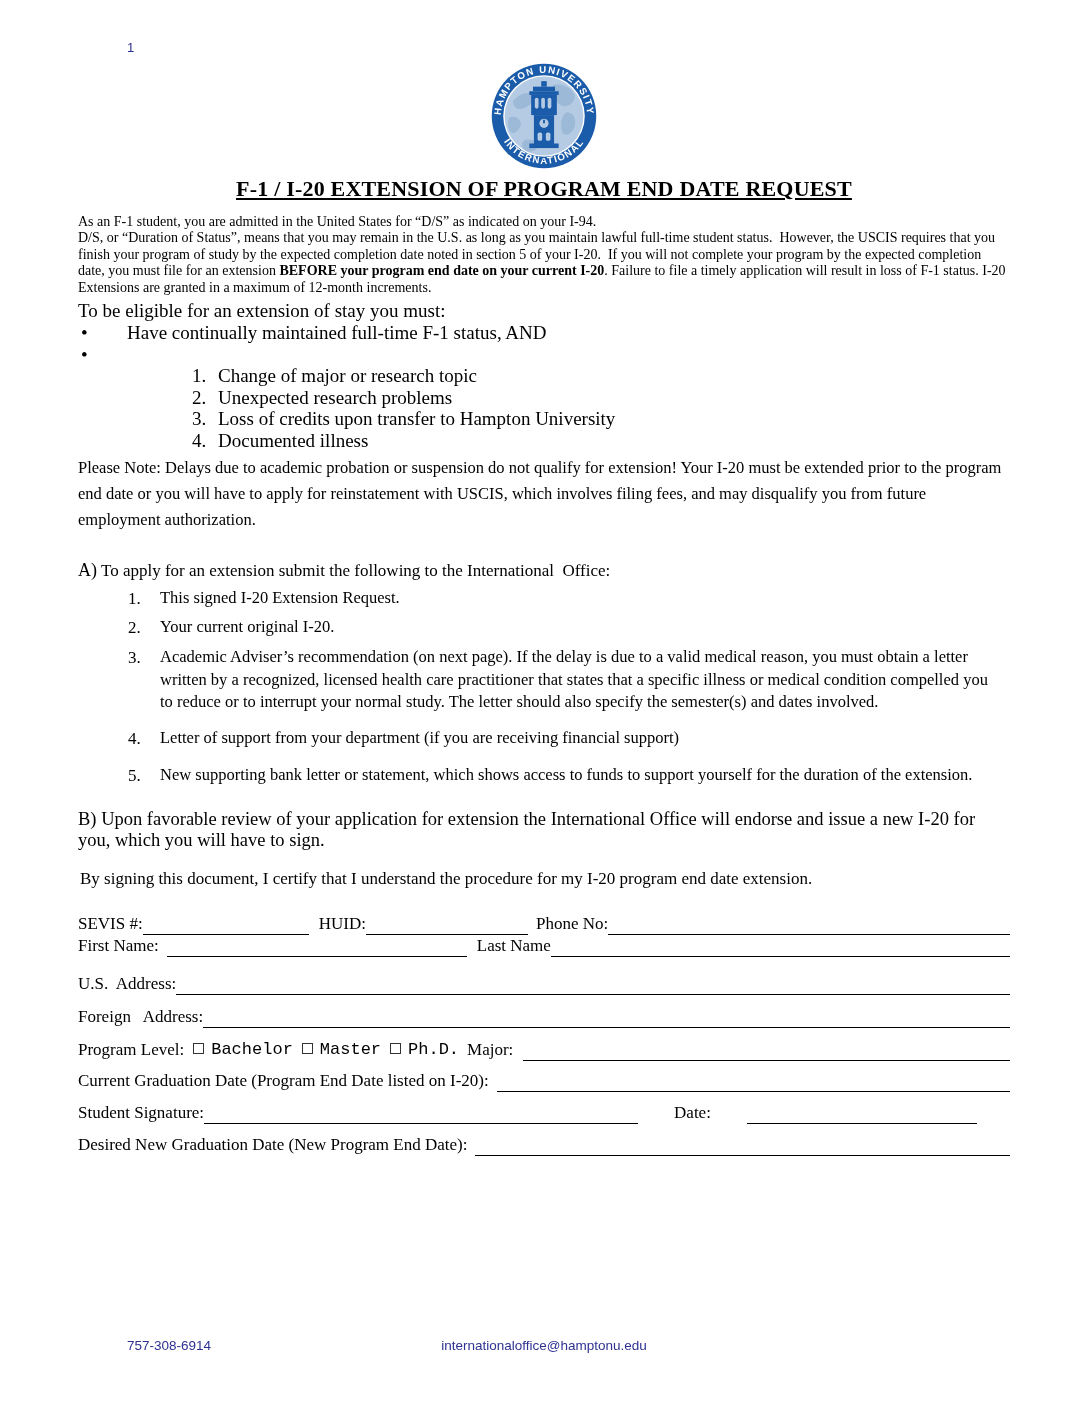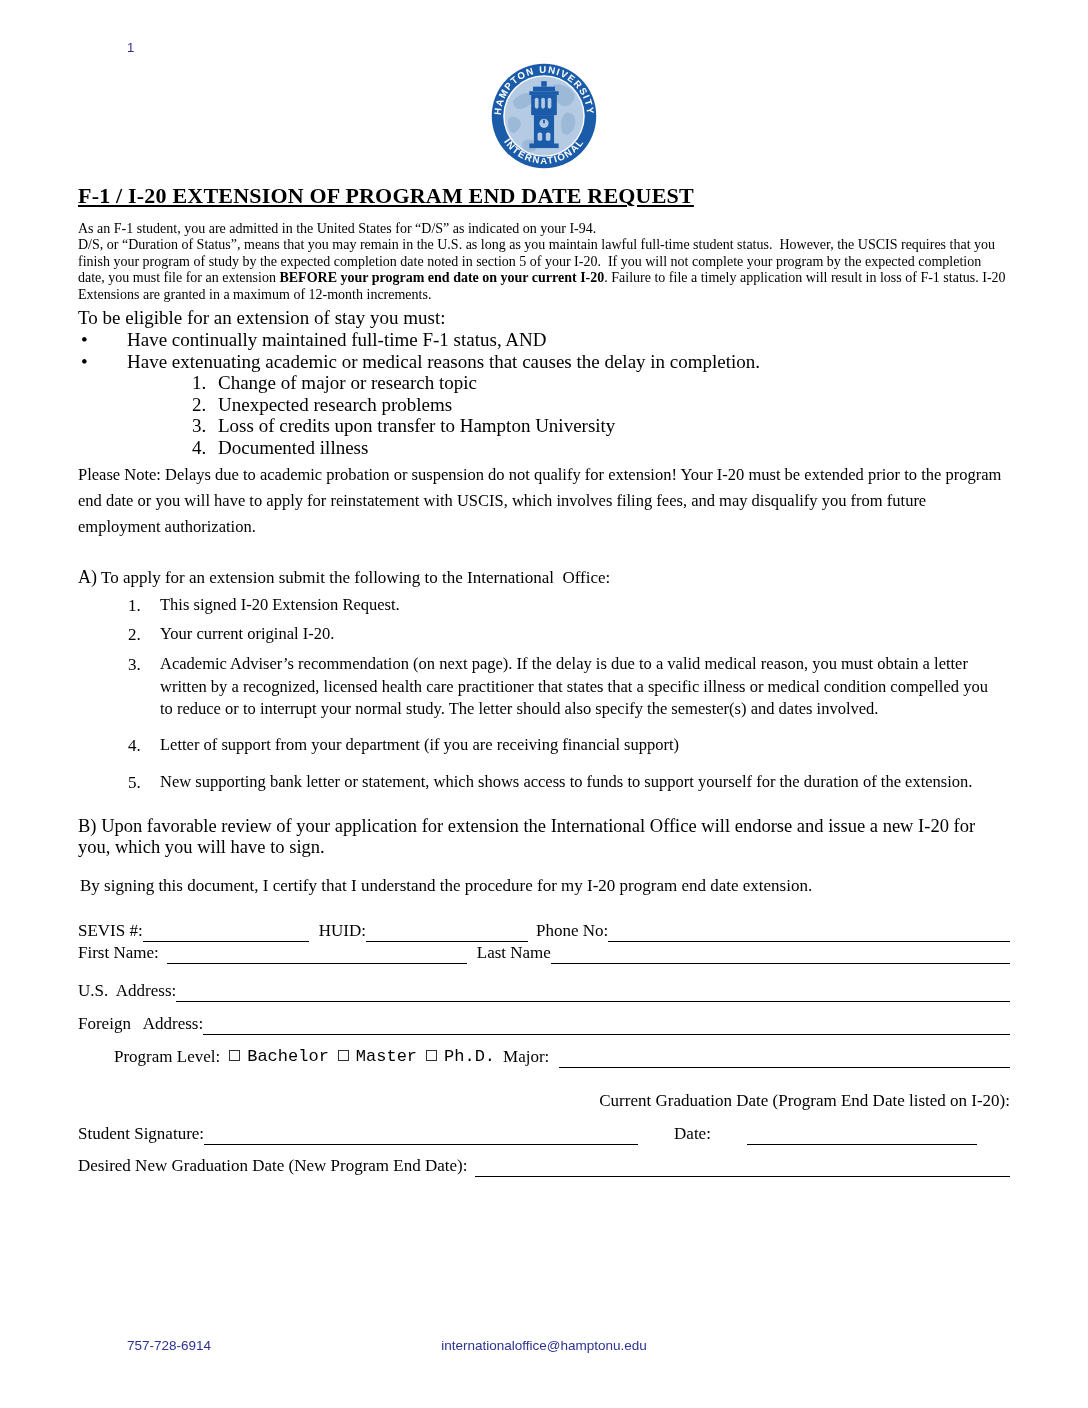--- a/index.html
+++ b/index.html
@@ -16,22 +16,22 @@
   }
 
   .logo-row { display:flex; justify-content:center; margin-top:6px; }
   .seal { width:112px; height:110px; }
   .seal text {
     font-family:"Liberation Sans","DejaVu Sans",sans-serif;
     font-weight:bold; font-size:10.5px; letter-spacing:1.5px;
   }
 
   h1.doc-title {
-    font-size:22px; font-weight:bold;
-    text-decoration:underline; margin-top:12px; letter-spacing:.2px;
+    text-align:center; font-size:22px; font-weight:bold;
+    text-decoration:underline; margin-top:5px; letter-spacing:.2px;
   }
 
   p.intro { margin-top:12px; font-size:14px; line-height:1.17; }
   p.intro b { font-weight:bold; }
 
   .elig { margin-top:4px; font-size:19px; line-height:1.15; }
   .elig-heading { }
   .bullet-row { display:flex; }
   .bullet-glyph { width:49px; padding-left:3px; }
   .example-label { padding-left:49px; }
@@ -133,21 +133,20 @@
   </p>
 
   <div class="elig">
     <div class="elig-heading">To be eligible for an extension of stay you must:</div>
     <div class="bullet-row">
       <span class="bullet-glyph">•</span>
       <span>Have continually maintained full-time F-1 status, AND</span>
     </div>
     <div class="bullet-row">
       <span class="bullet-glyph">•</span>
-      <span>Have extenuating academic or medical reasons that causes the delay in completion.</span>
     </div>
     <div class="example-item"><span class="example-num">1.</span><span>Change of major or research topic</span></div>
     <div class="example-item"><span class="example-num">2.</span><span>Unexpected research problems</span></div>
     <div class="example-item"><span class="example-num">3.</span><span>Loss of credits upon transfer to Hampton University</span></div>
     <div class="example-item"><span class="example-num">4.</span><span>Documented illness</span></div>
   </div>
 
   <p class="note">Please Note: Delays due to academic probation or suspension do not qualify for extension! Your I-20 must be extended prior to the program end date or you will have to apply for reinstatement with USCIS, which involves filing fees, and may disqualify you from future employment authorization.</p>
 
   <div class="section-a">
@@ -203,32 +202,32 @@
     <div class="frow" style="margin-top:16px;">
       <span class="lbl">U.S.&nbsp; Address:</span>
       <span class="fill grow"></span>
     </div>
 
     <div class="frow" style="margin-top:11px;">
       <span class="lbl">Foreign&nbsp;&nbsp; Address:</span>
       <span class="fill grow"></span>
     </div>
 
-    <div class="frow" style="margin-top:11px;margin-left:36px;">
+    <div class="frow" style="margin-top:11px;">
       <span class="lbl">Program Level:</span>
       <span class="cb-opt"><span class="checkbox"></span><span>Bachelor</span></span>
       <span class="cb-opt"><span class="checkbox"></span><span>Master</span></span>
       <span class="cb-opt"><span class="checkbox"></span><span>Ph.D.</span></span>
       <span class="gap8"></span>
       <span class="lbl">Major:</span>
       <span class="gap10"></span>
       <span class="fill grow"></span>
     </div>
 
-    <div class="frow" style="margin-top:22px;flex-direction:column;">
+    <div class="frow" style="margin-top:9px;">
       <span class="lbl">Current Graduation Date (Program End Date listed on I-20):</span>
       <span class="gap8"></span>
       <span class="fill grow"></span>
     </div>
 
     <div class="frow" style="margin-top:10px;">
       <span class="lbl">Student Signature:</span>
       <span class="fill" style="width:434px"></span>
       <span class="gap36"></span>
       <span class="lbl">Date:</span>
@@ -239,15 +238,15 @@
     <div class="frow" style="margin-top:10px;">
       <span class="lbl">Desired New Graduation Date (New Program End Date):</span>
       <span class="gap8"></span>
       <span class="fill grow"></span>
     </div>
 
   </div>
 </div>
 
 <div class="footer">
-  <span class="phone">757-728-6914</span>
+  <span class="phone">757-308-6914</span>
   <span class="email">internationaloffice@hamptonu.edu</span>
 </div>
 
 </body></html>

